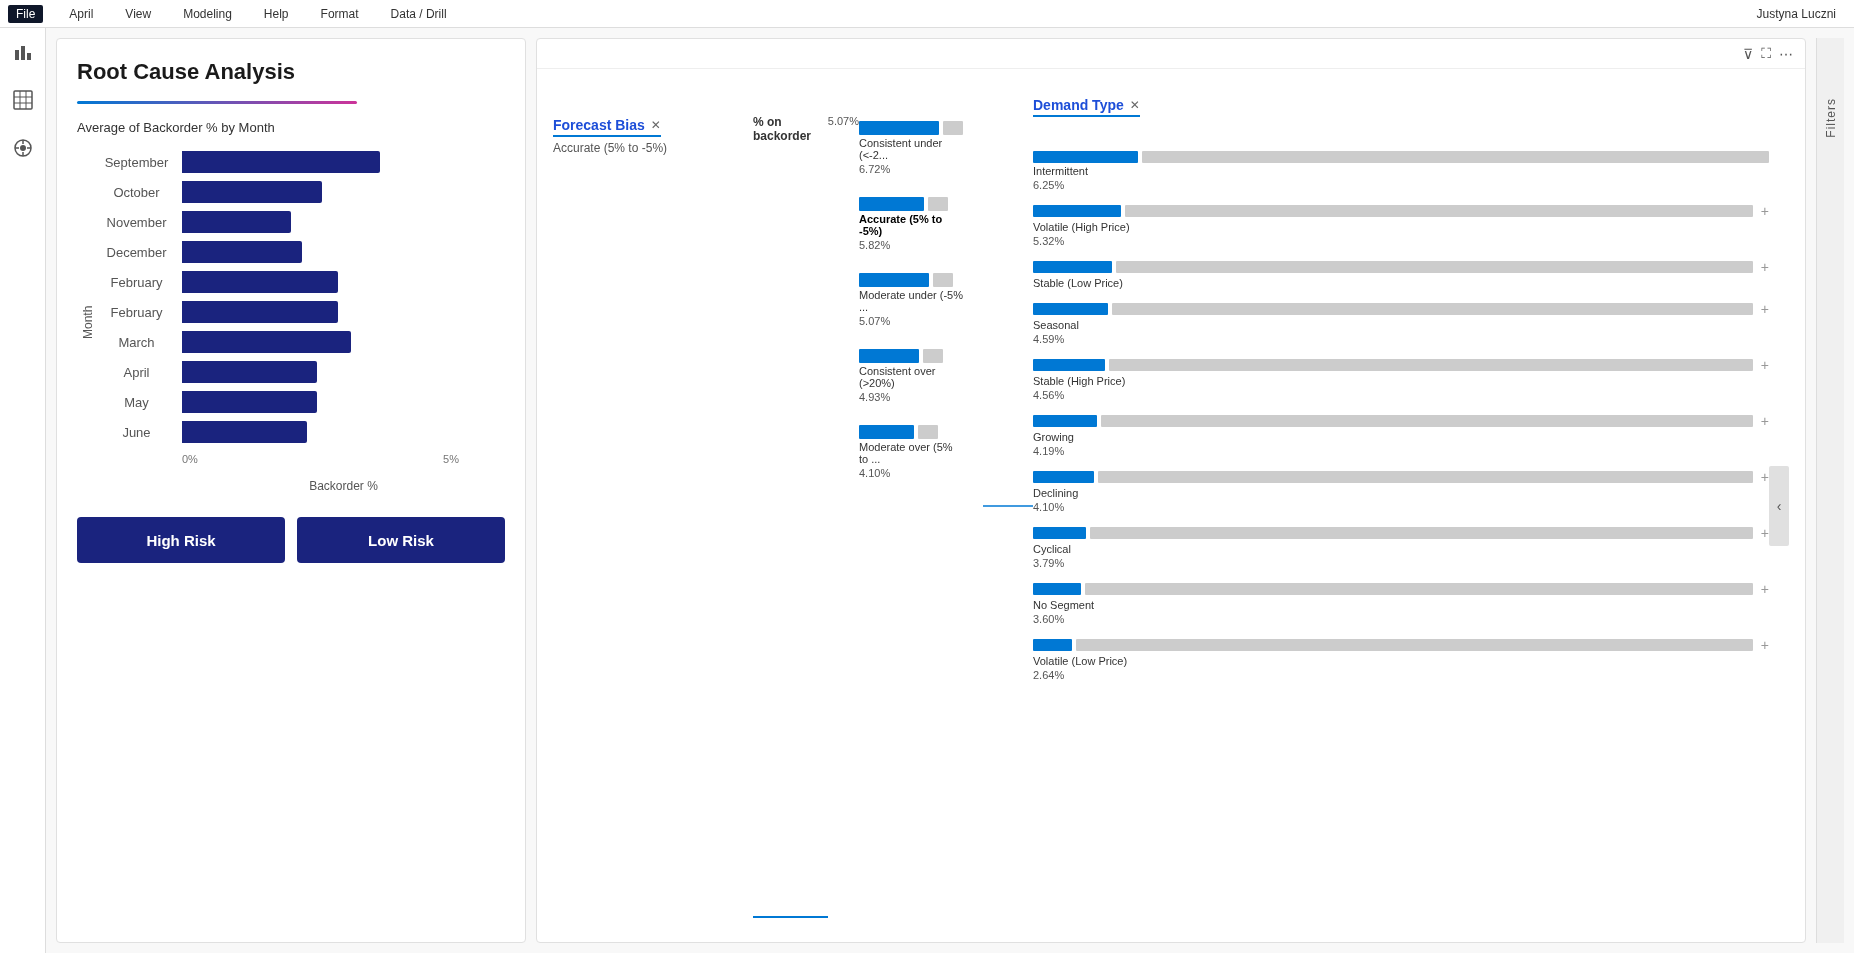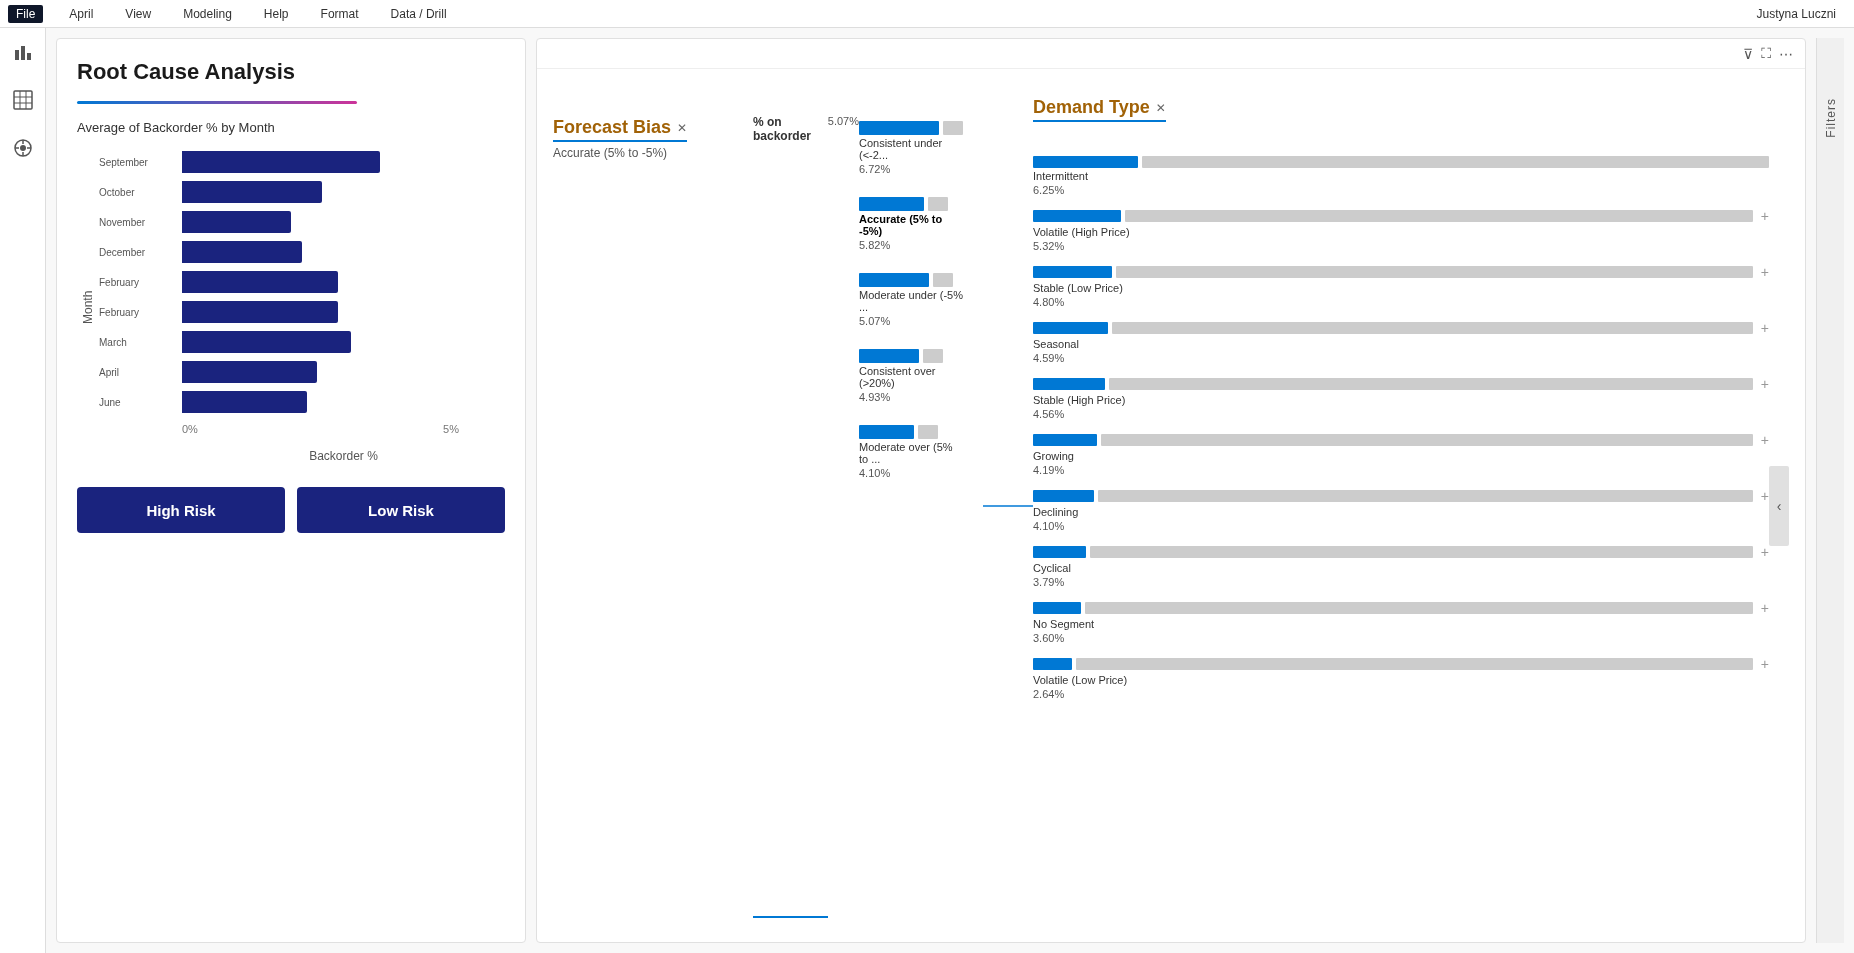--- a/index.html
+++ b/index.html
@@ -36,21 +36,21 @@
     .left-panel {
       width: 470px; background: #fff; border: 1px solid #e0e0e0; border-radius: 4px;
       padding: 20px; display: flex; flex-direction: column; gap: 16px; flex-shrink: 0;
     }
     .panel-title { font-size: 22px; font-weight: 600; color: #1a1a1a; }
     .title-underline { height: 3px; background: linear-gradient(to right, #0078d4, #cc3399); width: 280px; border-radius: 2px; }
     .chart-title { font-size: 13px; color: #333; }
 
     .bar-chart { display: flex; flex-direction: column; gap: 8px; padding: 0 0 10px 0; }
     .bar-row { display: flex; align-items: center; gap: 8px; }
-    .bar-label { width: 75px; text-align: left; font-size: 10px; color: #555; flex-shrink: 0; }
+    .bar-label { width: 75px; text-align: center; font-size: 13px; color: #555; flex-shrink: 0; }
     .bar-track { flex: 1; height: 22px; background: transparent; display: flex; align-items: center; }
     .bar-fill { height: 22px; background: #1a237e; border-radius: 0 2px 2px 0; }
 
     .x-axis { display: flex; align-items: center; padding-left: 83px; gap: 0; }
     .x-tick { font-size: 11px; color: #777; }
     .x-label { text-align: center; font-size: 12px; color: #555; margin-top: 14px; padding-left: 83px; }
     .y-label-area { writing-mode: vertical-rl; transform: rotate(180deg); font-size: 12px; color: #555; padding: 0 4px; display: flex; align-items: center; justify-content: center; }
 
     .button-row { display: flex; gap: 12px; margin-top: 8px; }
     .risk-btn {
@@ -66,21 +66,21 @@
     .right-panel-toolbar {
       display: flex; align-items: center; justify-content: flex-end; padding: 6px 12px; gap: 8px;
       border-bottom: 1px solid #eee;
     }
     .right-panel-body { flex: 1; display: flex; overflow: hidden; padding: 16px; gap: 0; position: relative; }
 
     .filter-chip {
       display: inline-flex; align-items: center; gap: 6px; border-bottom: 2px solid #0078d4;
       padding: 2px 0; margin-bottom: 4px;
     }
-    .filter-chip-label { font-size: 18px; font-weight: 600; color: #a16207; }
+    .filter-chip-label { font-size: 14px; font-weight: 600; color: #1d4ed8; }
     .filter-chip-close { font-size: 12px; color: #666; cursor: pointer; }
     .filter-chip-value { font-size: 12px; color: #555; }
 
     .decomp-node {
       display: flex; flex-direction: column; gap: 2px; padding: 6px 0;
     }
     .decomp-node-bar-row { display: flex; align-items: center; gap: 4px; }
     .decomp-node-bar-fill { height: 14px; background: #0078d4; border-radius: 1px; }
     .decomp-node-bar-gray { height: 14px; background: #ccc; border-radius: 1px; }
     .decomp-node-label { font-size: 11px; color: #333; }
@@ -211,20 +211,26 @@
       <div class="bar-fill" style="width:169px;"></div>
     </div>
   </div>
                   <div class="bar-row">
     <span class="bar-label">April</span>
     <div class="bar-track">
       <div class="bar-fill" style="width:135.20000000000002px;"></div>
     </div>
   </div>
                   <div class="bar-row">
+    <span class="bar-label">May</span>
+    <div class="bar-track">
+      <div class="bar-fill" style="width:135.20000000000002px;"></div>
+    </div>
+  </div>
+                  <div class="bar-row">
     <span class="bar-label">June</span>
     <div class="bar-track">
       <div class="bar-fill" style="width:124.8px;"></div>
     </div>
   </div>
                 </div>
               <div class="x-axis" style="display:flex; padding-left:83px; justify-content:space-between; width:360px;">
                 <span class="x-tick">0%</span>
                 <span class="x-tick">5%</span>
               </div>
@@ -339,21 +345,20 @@
     <div class="demand-label">Volatile (High Price)</div>
     <div class="demand-value">5.32%</div>
   </div>
                   <div class="demand-item">
     <div class="demand-bar-row">
       <div class="demand-bar-blue" style="width:79.2px;"></div>
       <div class="demand-bar-gray" style="width:58px;"></div>
       <span class="demand-add">+</span>
     </div>
     <div class="demand-label">Stable (Low Price)</div>
-    <div class="demand-value">4.80%</div>
   </div>
                   <div class="demand-item">
     <div class="demand-bar-row">
       <div class="demand-bar-blue" style="width:74.80000000000001px;"></div>
       <div class="demand-bar-gray" style="width:62px;"></div>
       <span class="demand-add">+</span>
     </div>
     <div class="demand-label">Seasonal</div>
     <div class="demand-value">4.59%</div>
   </div>

